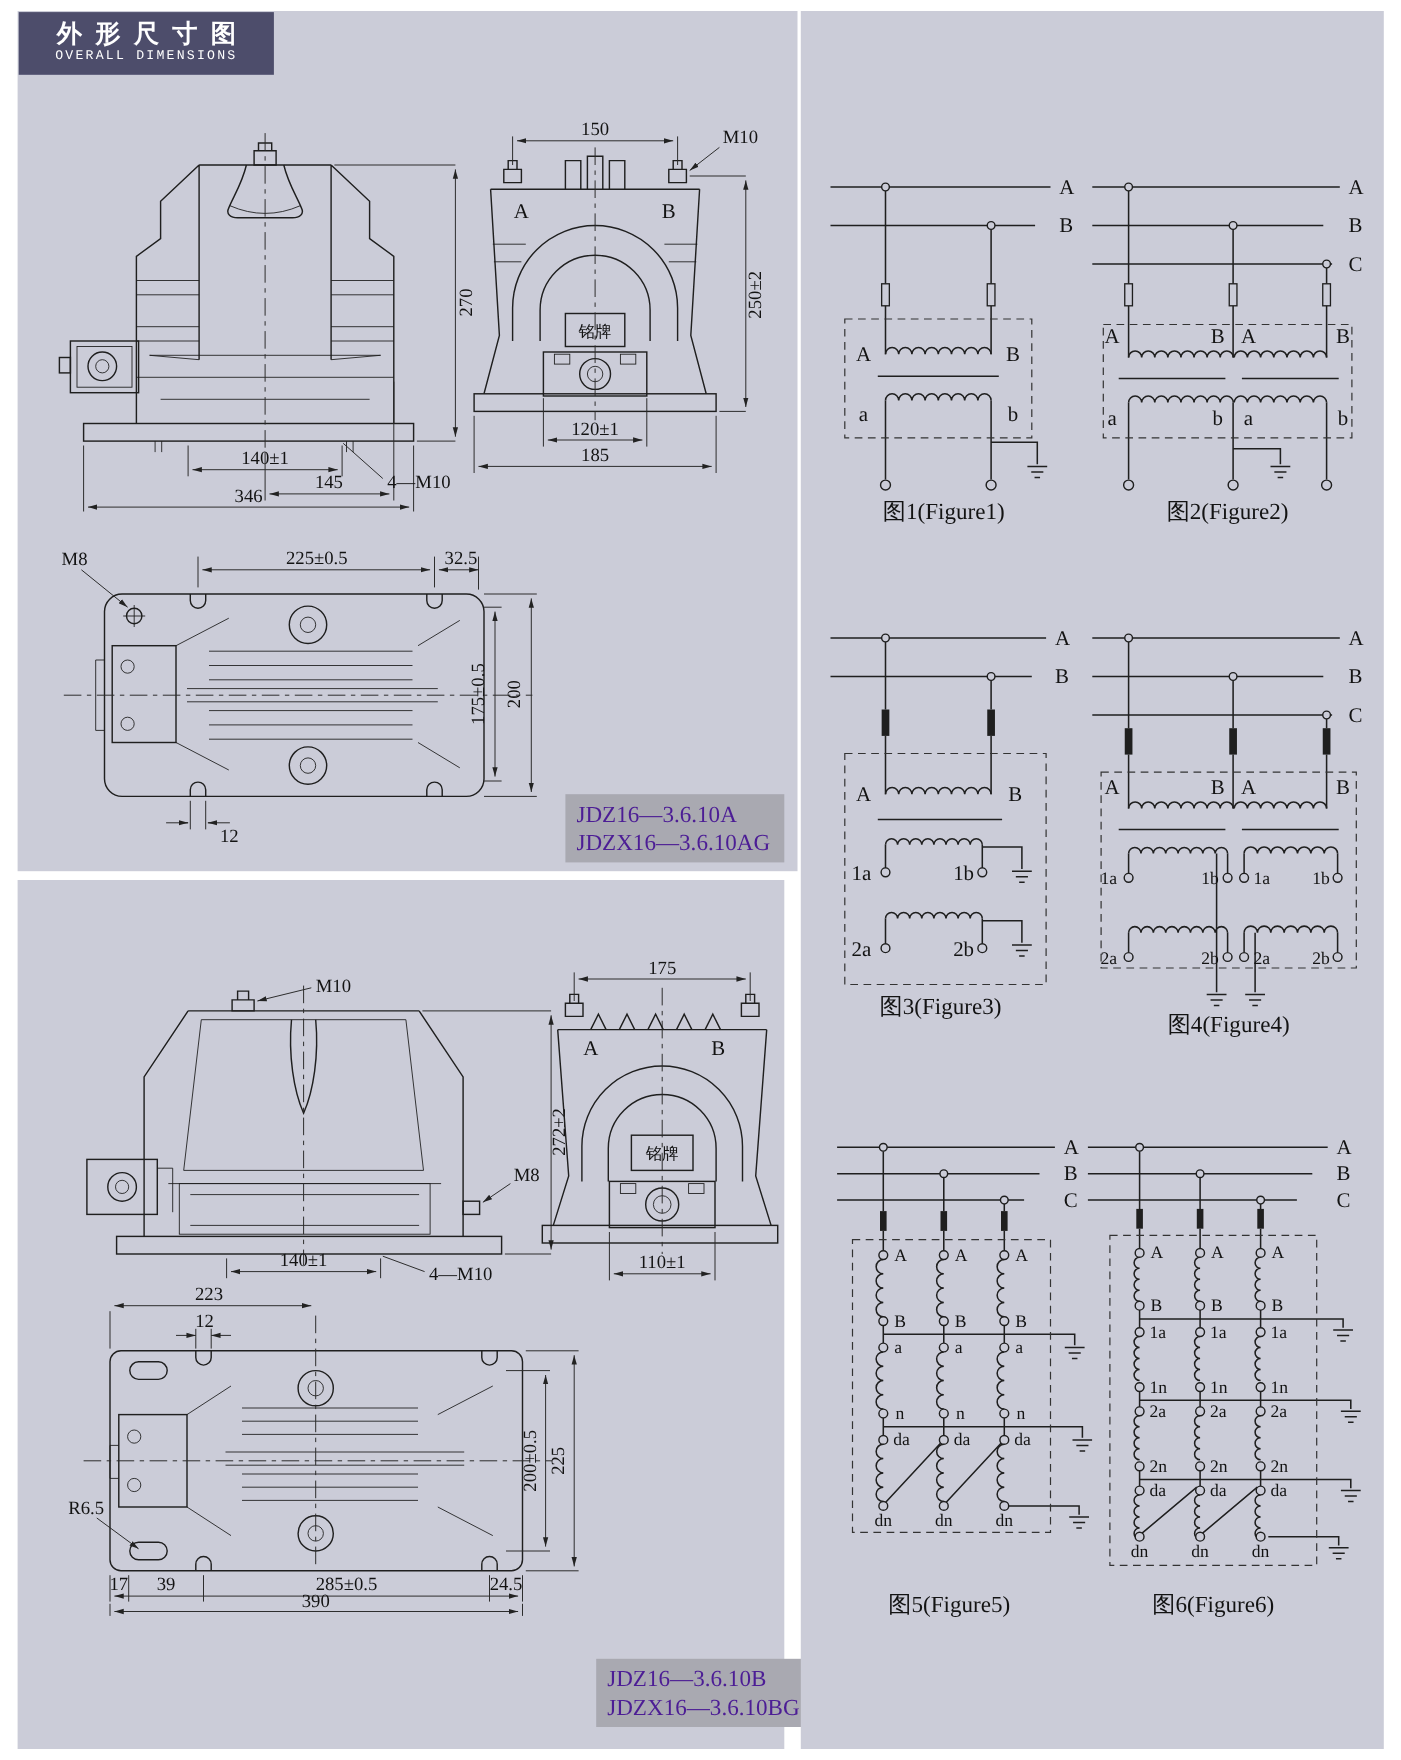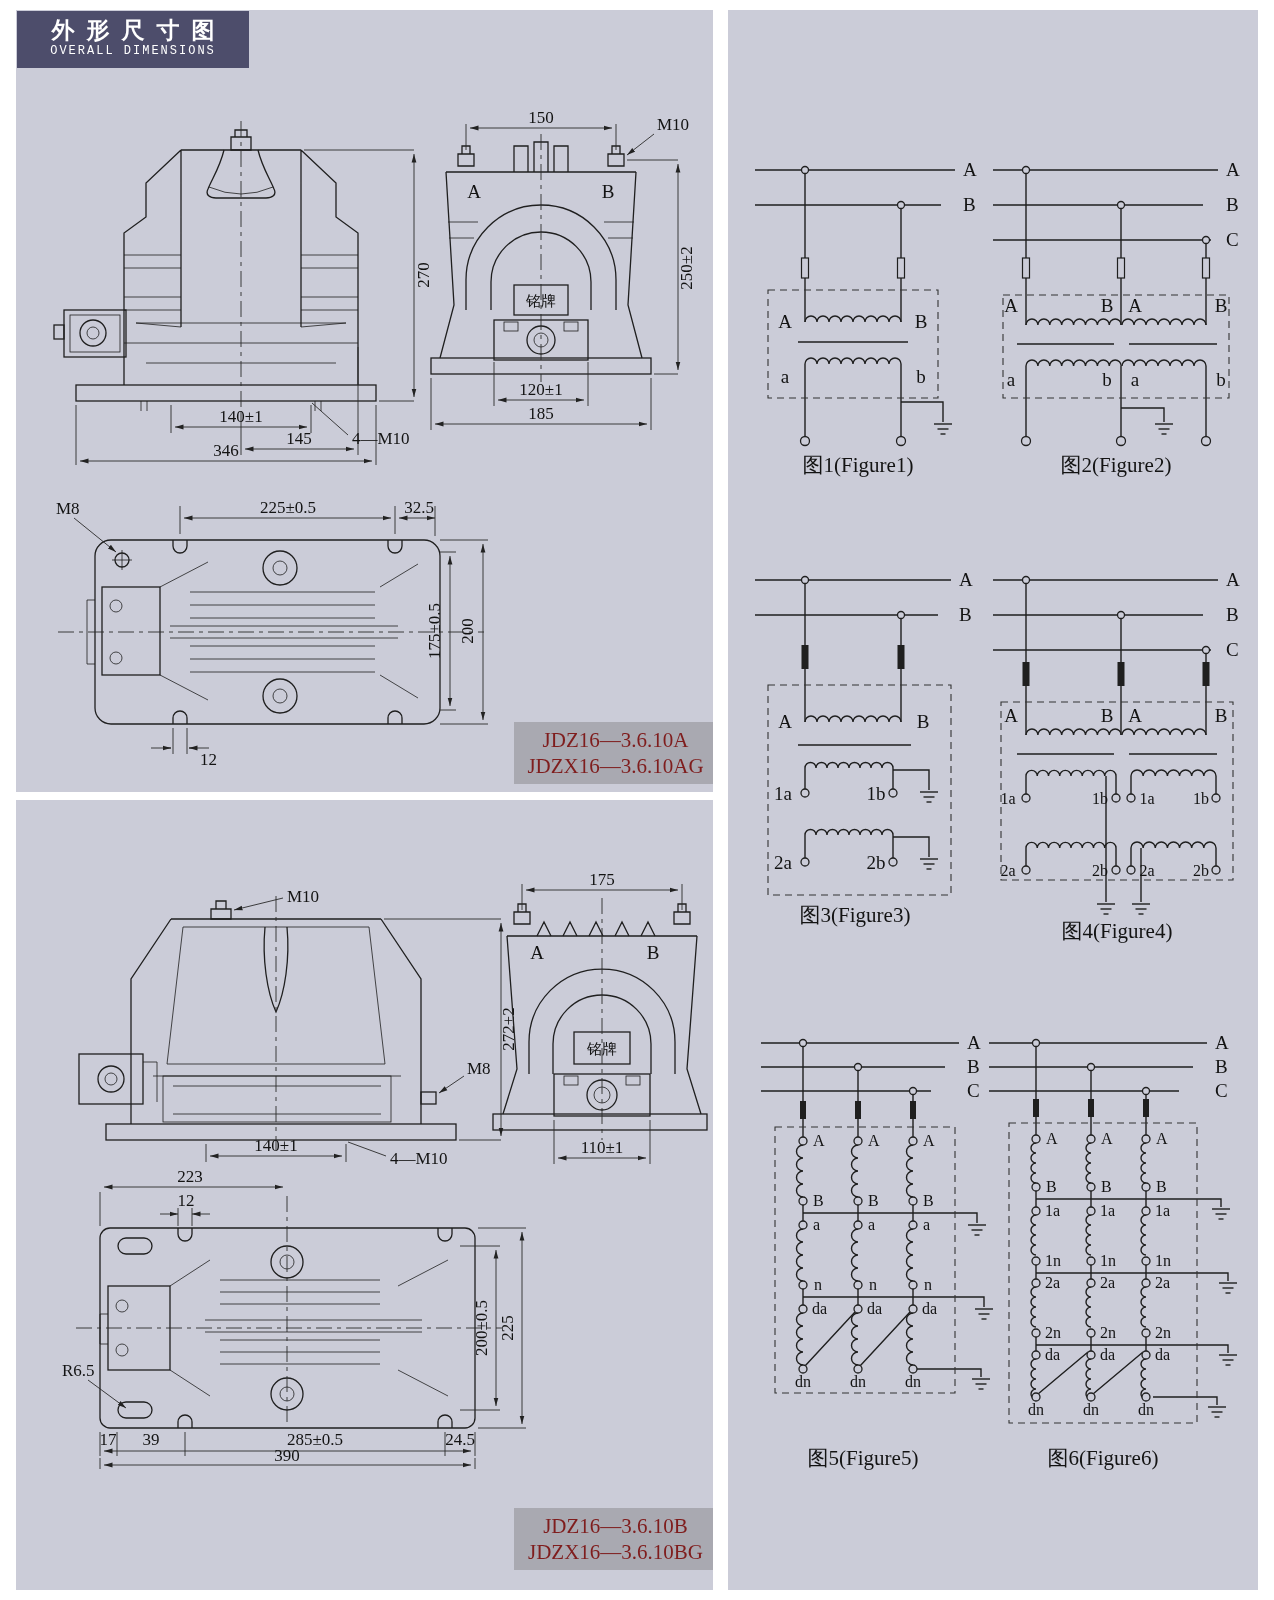--- a/index.html
+++ b/index.html
@@ -1,27 +1,27 @@
 <!DOCTYPE html>
 <html><head>
 <meta charset="utf-8">
 <style>
   html,body{margin:0;padding:0;background:#fff;}
   .page{position:relative;width:1274px;height:1600px;background:#ffffff;overflow:hidden;
         font-family:"Liberation Serif",serif;}
   .panel{position:absolute;background:#cbccd8;}
-  #p-lt{left:16px;top:10px;width:697px;height:782px;}
+  #p-lt{left:16px;top:10px;width:697px;height:782px;padding-left:12px;}
   #p-lb{left:16px;top:800px;width:697px;height:790px;}
   #p-r{left:728px;top:10px;width:530px;height:1580px;}
   .hdr{position:absolute;background:#4d4d6b;color:#fff;text-align:center;width:232px;height:57px;}
   .hdr .zh{font-family:"Liberation Sans",sans-serif;font-weight:bold;font-size:23px;
            letter-spacing:12px;padding-left:12px;margin-top:4px;}
   .hdr .en{font-family:Liberation Mono, monospace;font-size:12px;letter-spacing:2px;margin-top:-2px;}
-  .model{position:absolute;background:#a9a9b1;color:#7f1d1d;font-size:21px;line-height:26px;
-         padding:5px 6px 5px 10px;width:183px;text-align:center;}
+  .model{position:absolute;background:#a9a9b1;color:#4c1d95;font-size:21px;line-height:26px;
+         padding:5px 6px 5px 10px;width:183px;}
   .drw{position:absolute;}
   svg text{font-family:"Liberation Serif",serif;fill:#131313;}
   text.dt{font-size:17px;}
   text.lb{font-size:19px;}
   text.wl{font-size:16px;}
   text.cap{font-size:21px;}
   text.np{font-size:15px;}
   .s{stroke:#1f1f1f;fill:none;stroke-width:1.3;}
   .t{stroke:#1f1f1f;fill:none;stroke-width:0.8;}
   .d{stroke:#2a2a2a;fill:none;stroke-width:0.9;}
@@ -280,21 +280,21 @@
     <text class="dt" x="2" y="208">R6.5</text>
     <text class="dt" x="427" y="160" text-anchor="middle" transform="rotate(-90 427 160)">200±0.5</text>
     <text class="dt" x="453" y="160" text-anchor="middle" transform="rotate(-90 453 160)">225</text>
     <text class="dt" x="48" y="277" text-anchor="middle">17</text>
     <text class="dt" x="91" y="277" text-anchor="middle">39</text>
     <text class="dt" x="255" y="277" text-anchor="middle">285±0.5</text>
     <text class="dt" x="400" y="277" text-anchor="middle">24.5</text>
     <text class="dt" x="227" y="293" text-anchor="middle">390</text>
   </svg>
 
-  <div class="model" style="left:498px;top:708px">
+  <div class="model" style="left:526px;top:708px">
     <div>JDZ16—3.6.10B</div>
     <div>JDZX16—3.6.10BG</div>
   </div>
 </section>
 
 <section class="panel" id="p-r">
 
   <svg class="drw" style="left:15px;top:130px" width="250" height="350" viewBox="0 0 250 350">
     <g class="w">
       <path d="M12,30 H212 M12,65 H198"></path>

